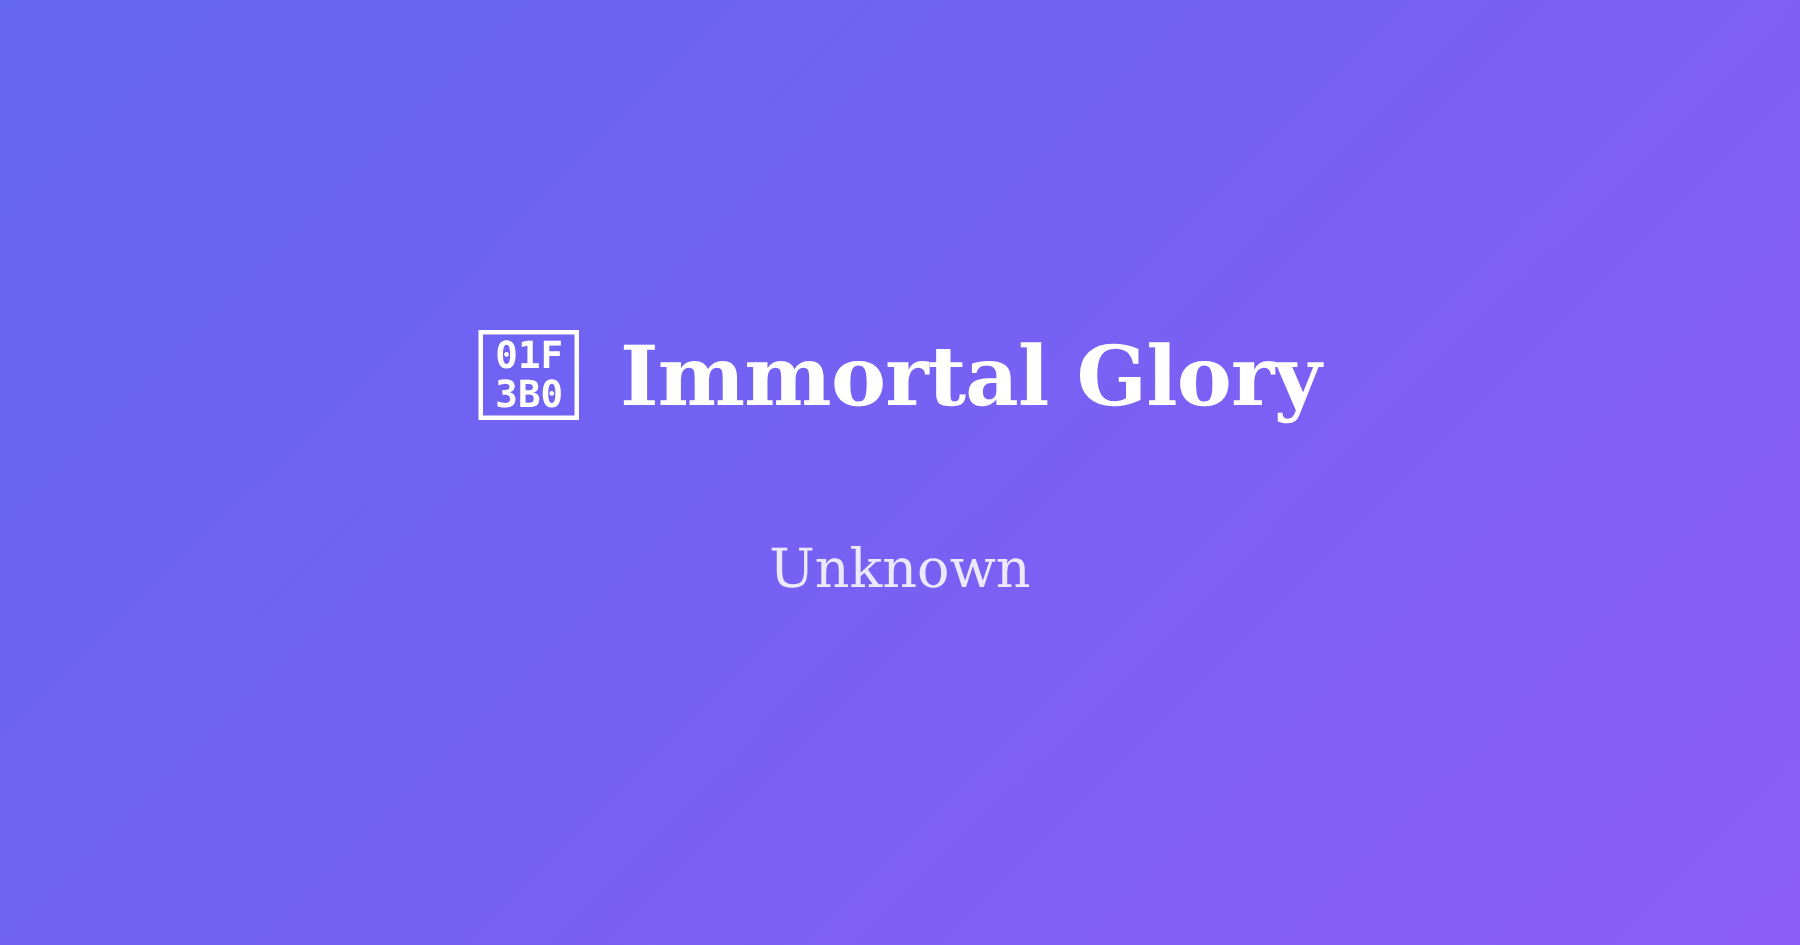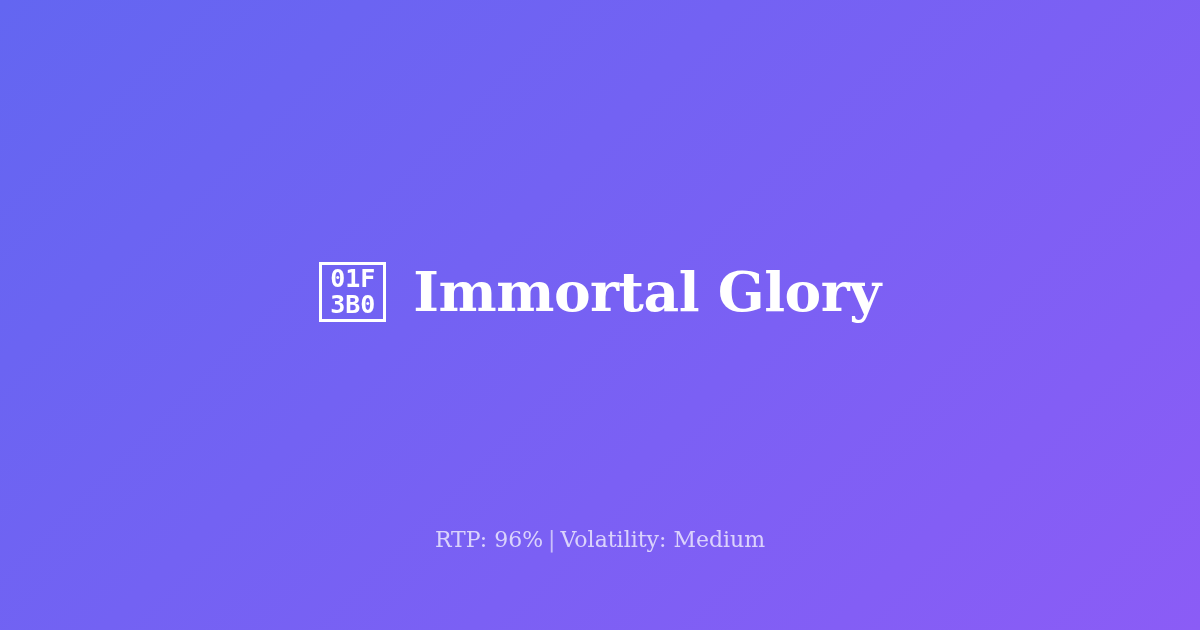--- a/index.html
+++ b/index.html
@@ -117,20 +117,18 @@
 
       <span id="game-emoji">
         <span class="tofu-row">01F</span>
         <span class="tofu-row">3B0</span>
       </span>
 
       <h1 id="game-title">Immortal Glory</h1>
 
     </div>
 
+    <div id="game-provider">Unknown</div>
 
   </div>
 
-  <div id="game-meta">
-    <span>RTP: 96%</span><span class="meta-sep">|</span><span>Volatility: Medium</span>
-  </div>
 
 </div>
 
 </body></html>

